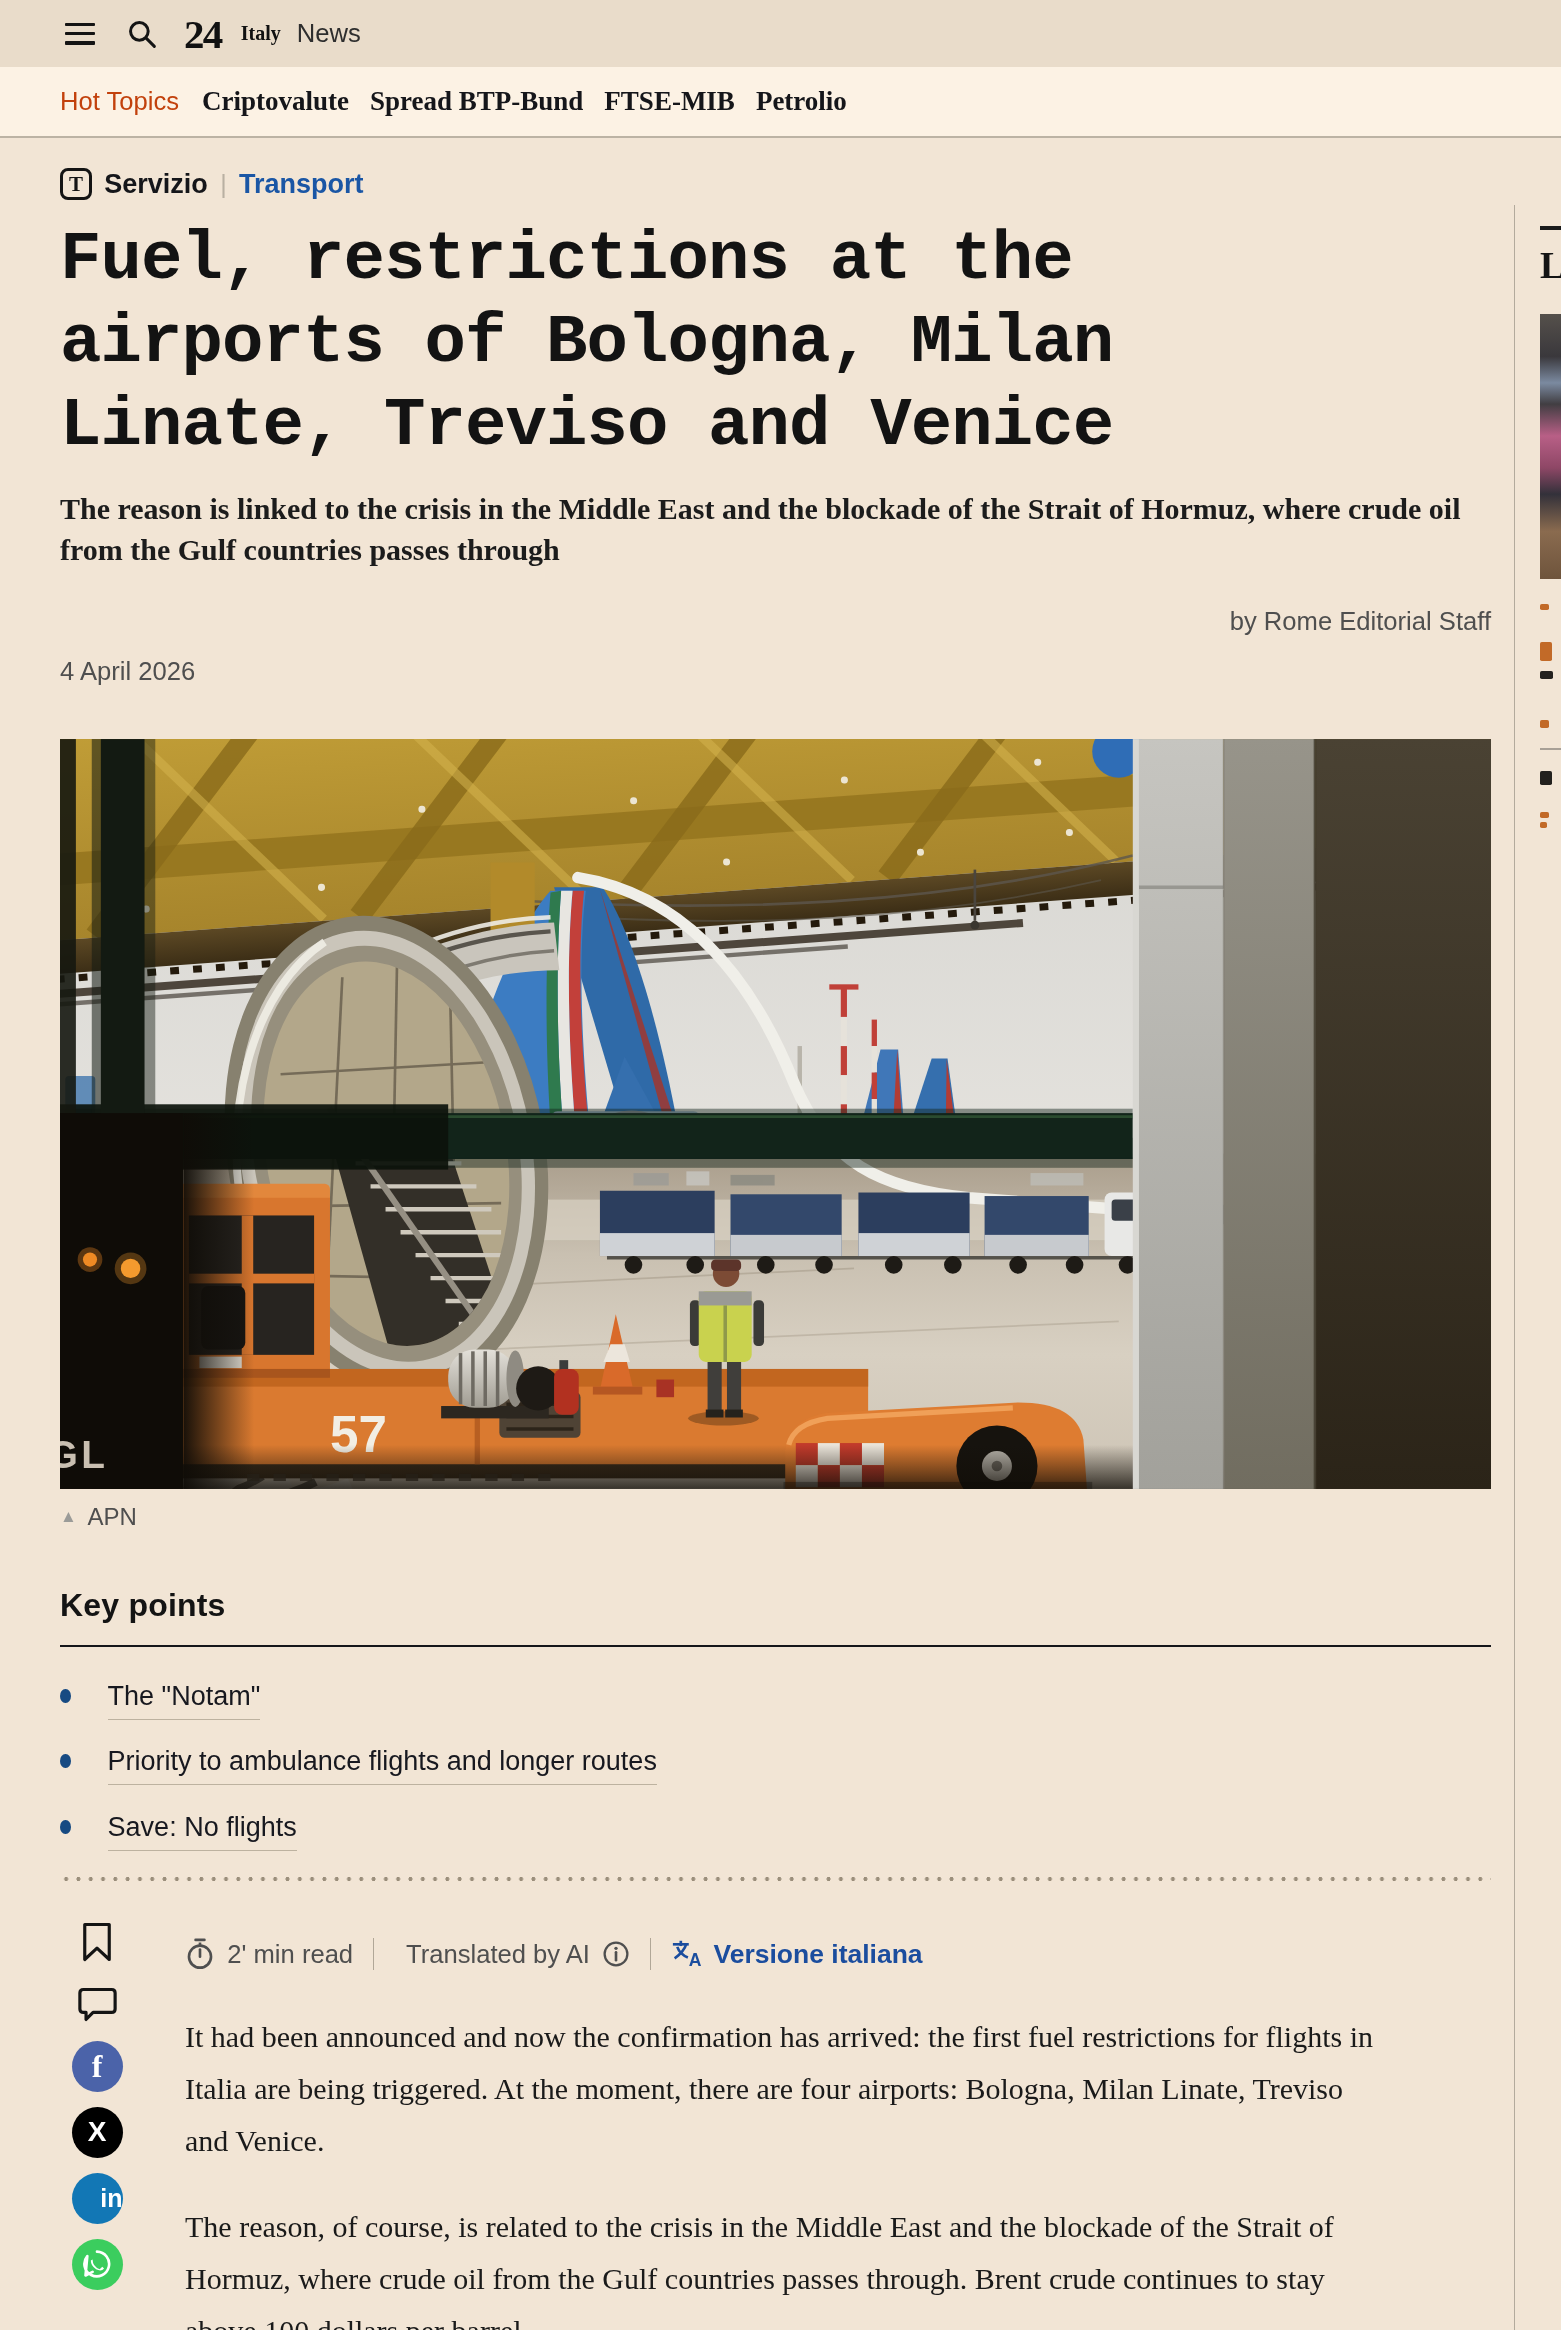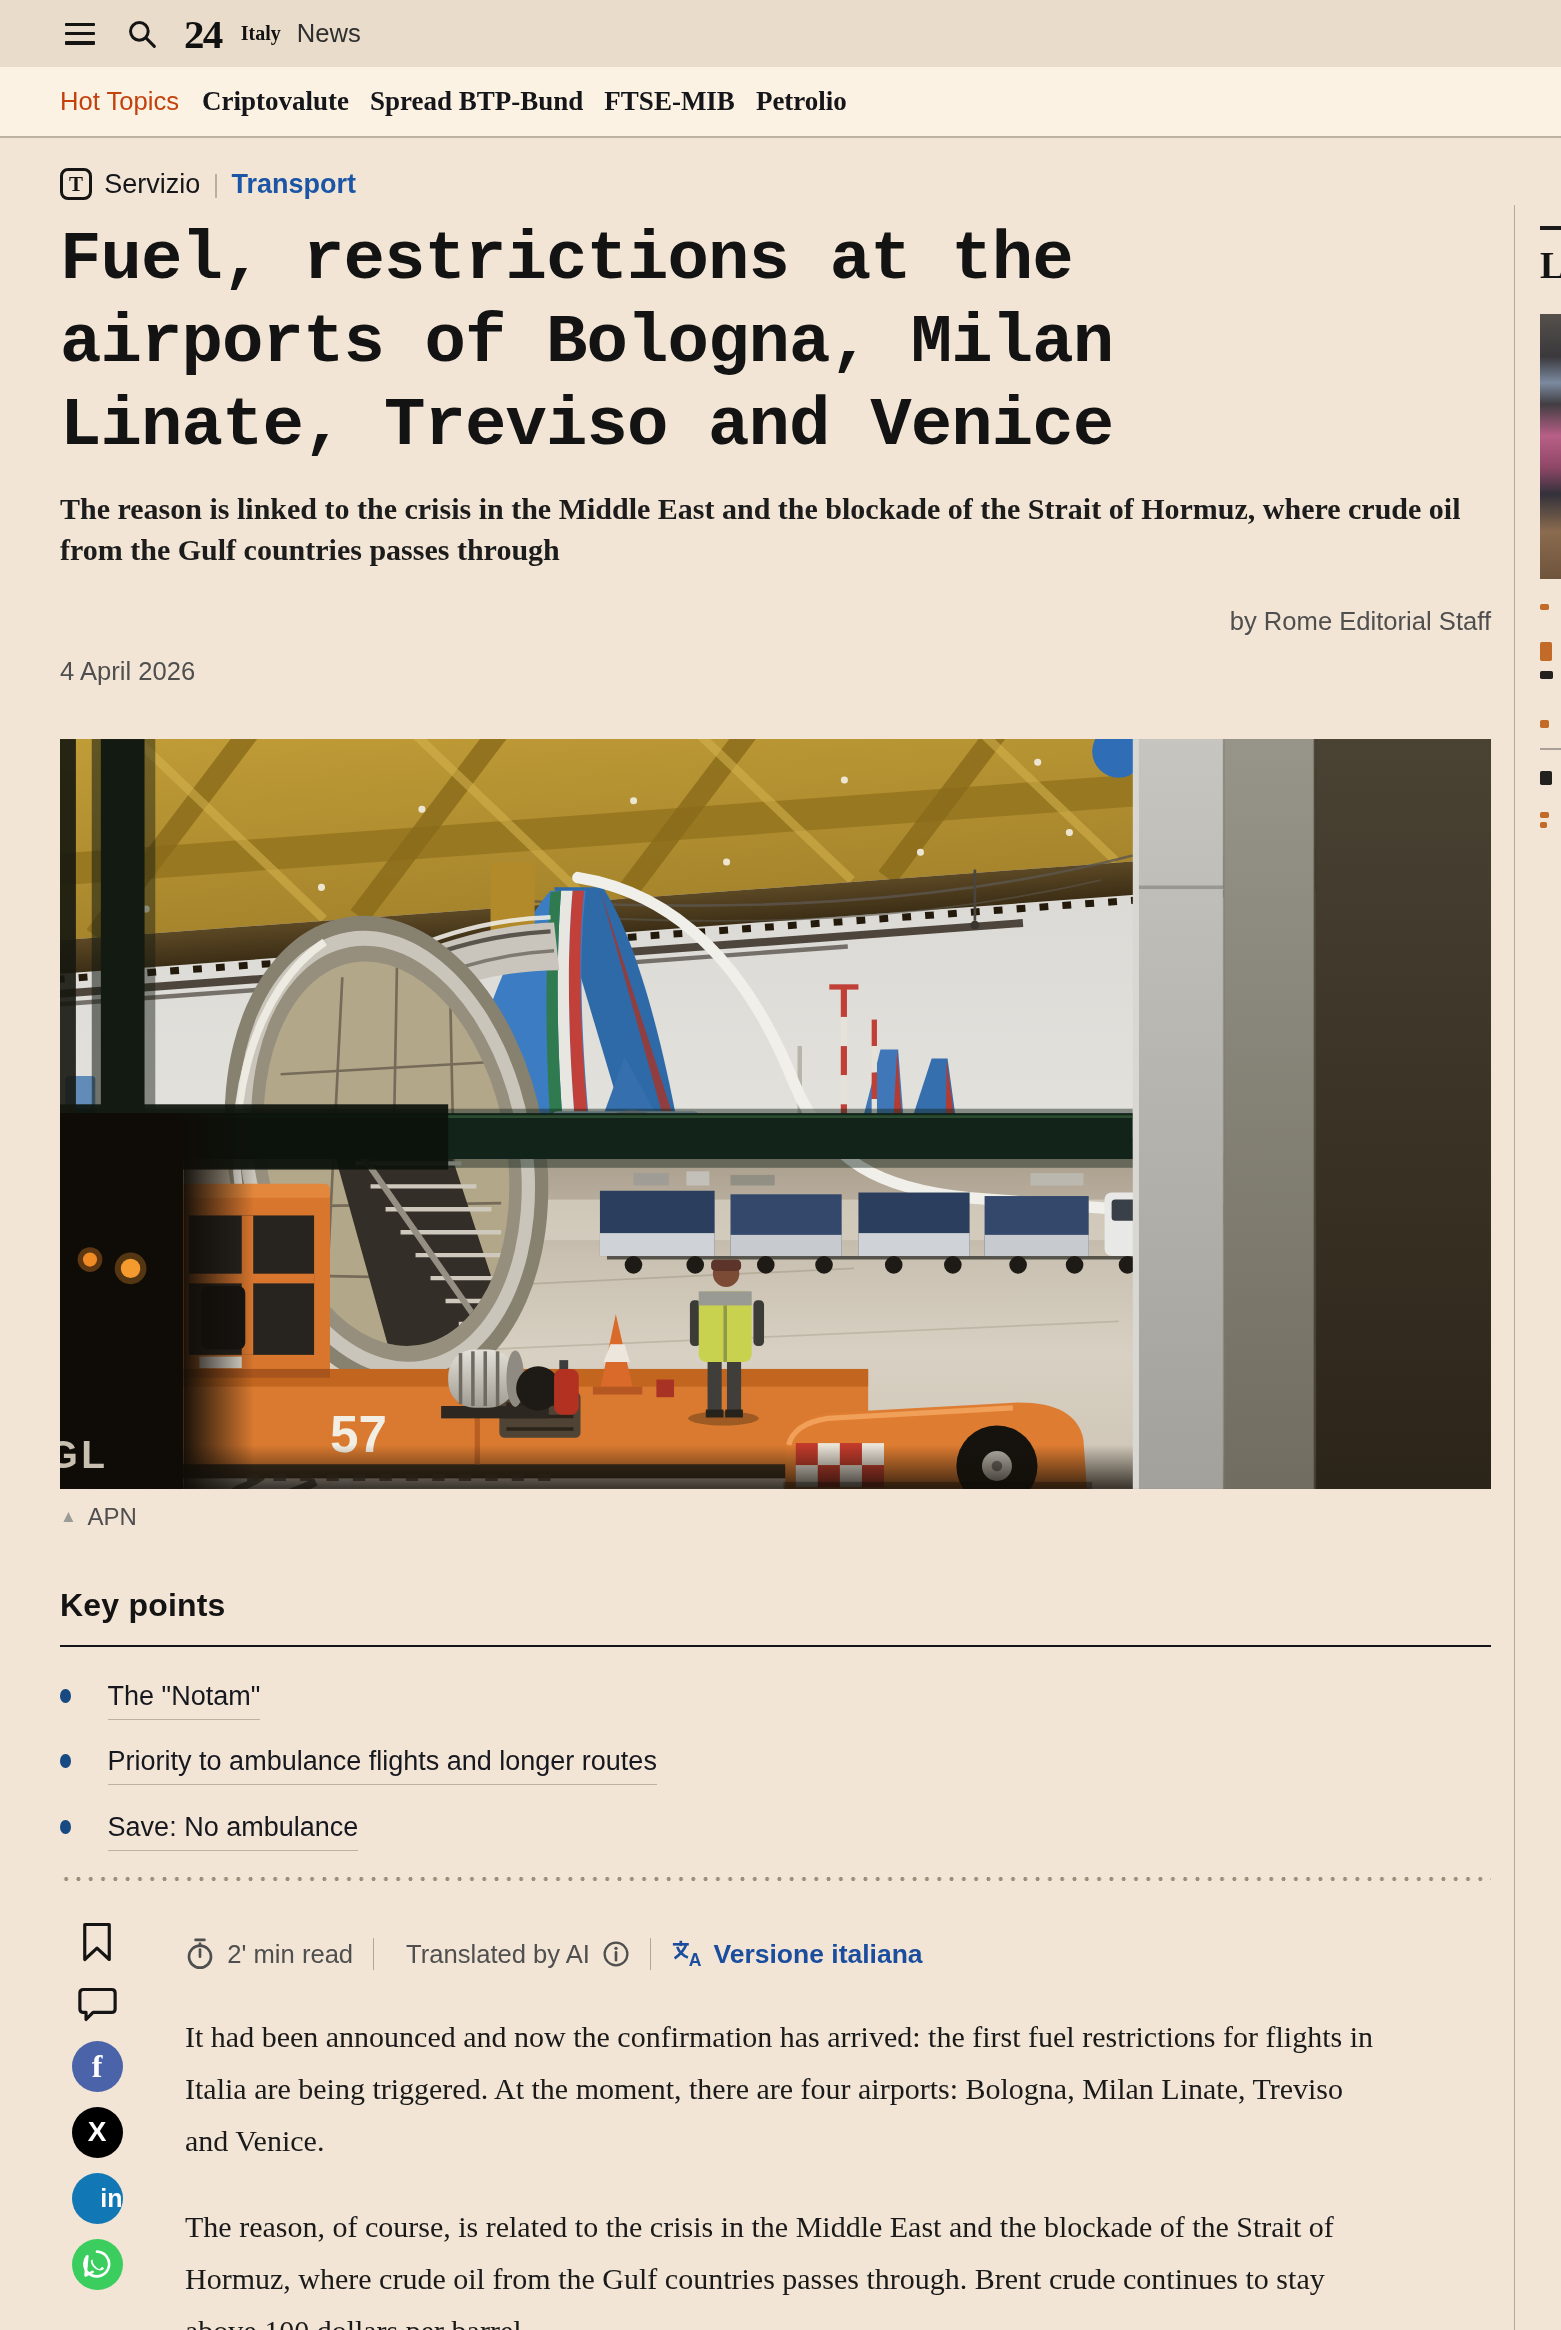--- a/index.html
+++ b/index.html
@@ -30,21 +30,21 @@
   .topics-label { color:#c2410c; font-size:25.6px; margin-right:23px; }
   .topic { font-family:"Liberation Serif", serif; font-weight:bold; font-size:27px; color:#15161a; margin-right:21px; cursor:pointer; }
   
   .article { position:absolute; left:60px; top:140px; width:1431px; }
   .kicker { margin-top:28px; display:flex; align-items:center; }
   .kicker-badge {
     width:32px; height:32px; border:3.5px solid #141414; border-radius:8px;
     display:flex; align-items:center; justify-content:center;
     font-family:"Liberation Serif", serif; font-weight:bold; font-size:21px; color:#141414;
   }
-  .kicker-type { margin-left:12.3px; font-weight:normal; font-size:27px; color:#15161a; }
+  .kicker-type { margin-left:12.3px; font-weight:bold; font-size:27px; color:#15161a; }
   .kicker-sep { margin:0 12.3px; color:#b9b0a2; font-size:25px; }
   .kicker-cat { font-weight:bold; font-size:27px; color:#1a56a5; cursor:pointer; }
   h1.headline {
     margin-top:19.4px; max-width:1376px;
     font-family:Liberation Mono, monospace; font-weight:bold;
     font-size:69px; line-height:83px; color:#131313; letter-spacing:-0.9px;
   }
   .standfirst {
     margin-top:19.4px; max-width:1438px;
     font-family:"Liberation Serif", serif; font-weight:bold;
@@ -499,21 +499,21 @@
     <li>
       <span class="kp-bullet"></span>
       <a class="kp-link">The "Notam"</a>
     </li>
     <li>
       <span class="kp-bullet"></span>
       <a class="kp-link">Priority to ambulance flights and longer routes</a>
     </li>
     <li>
       <span class="kp-bullet"></span>
-      <a class="kp-link">Save: No ambulance</a>
+      <a class="kp-link">Save: No flights</a>
     </li>
   </ul>
 
   <div class="dotted-rule"></div>
 
   <div class="meta-row">
     <svg width="30" height="34" viewBox="0 0 34 38">
       <circle cx="17" cy="22" r="12.5" fill="none" stroke="#4f4f4f" stroke-width="3"></circle>
       <line x1="12" y1="3" x2="22" y2="3" stroke="#4f4f4f" stroke-width="3" stroke-linecap="round"></line>
       <line x1="17" y1="6" x2="17" y2="10" stroke="#4f4f4f" stroke-width="3"></line>

